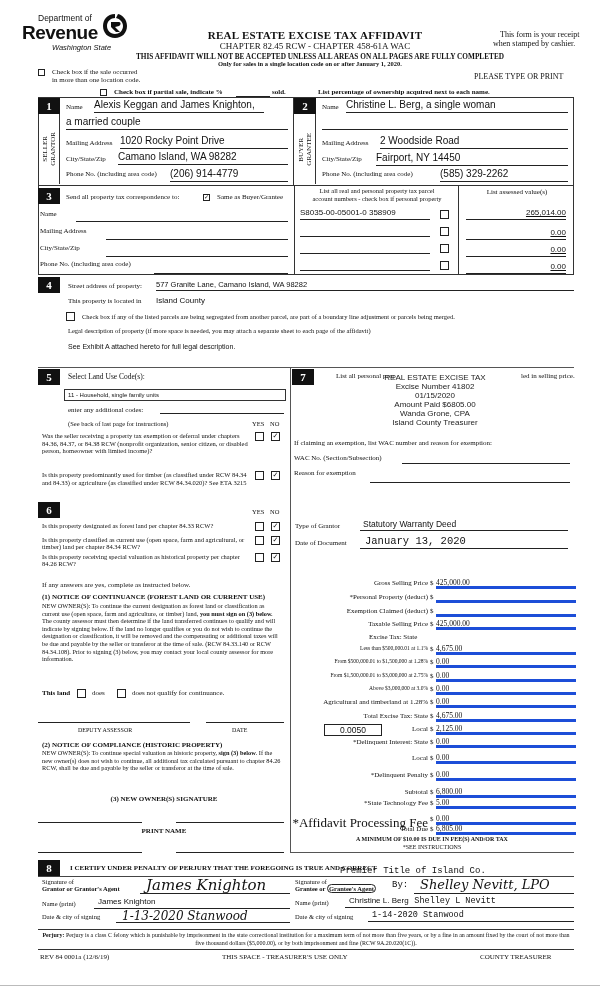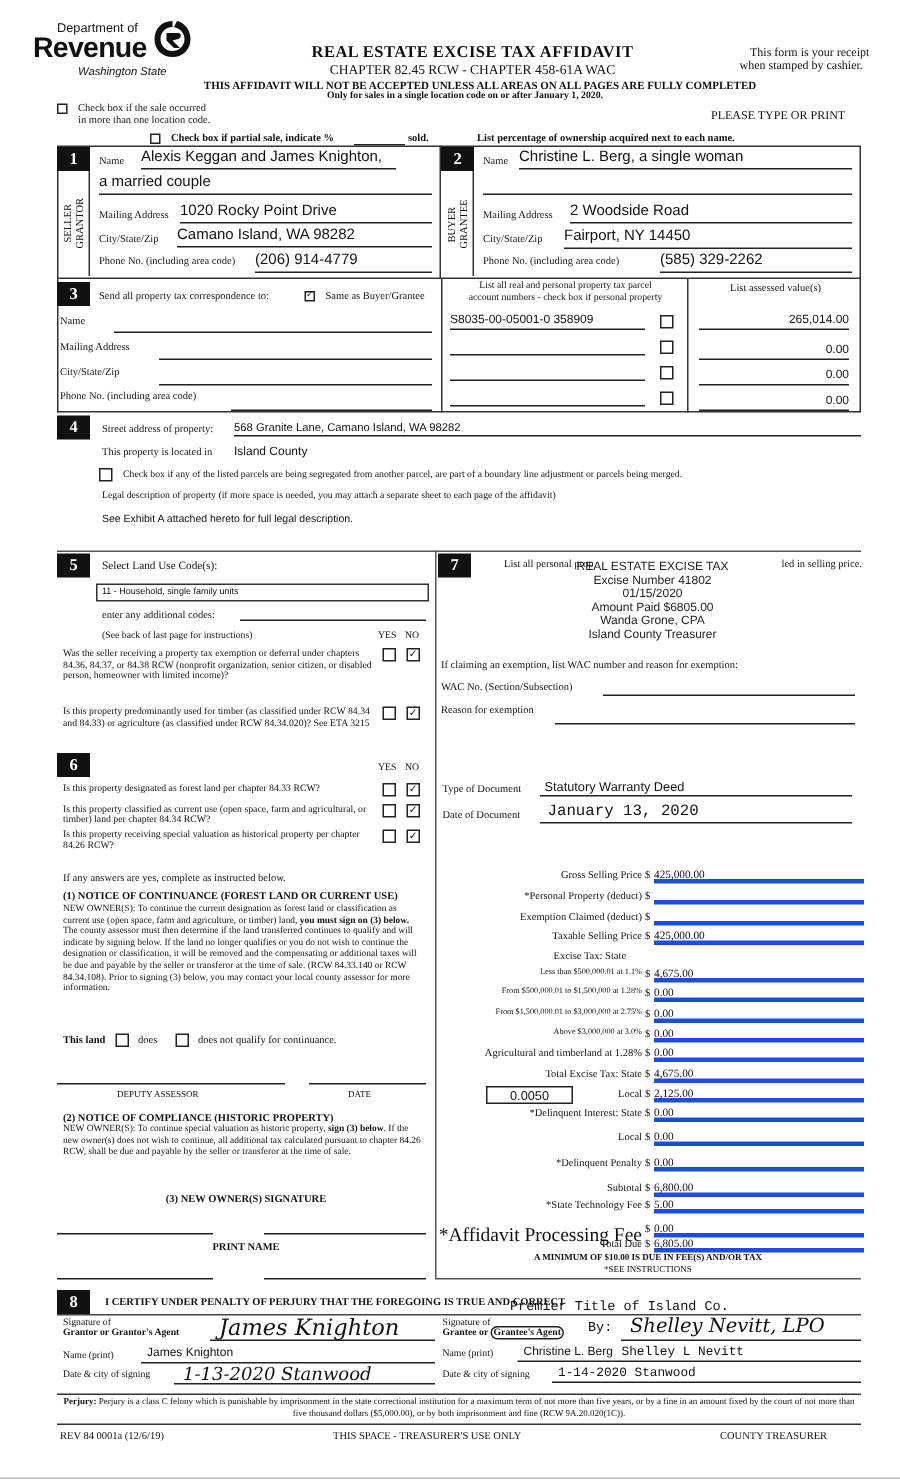--- a/index.html
+++ b/index.html
@@ -9,21 +9,21 @@
   .sans { font-family: "Liberation Sans", sans-serif; }
   .mono { font-family: "Liberation Mono", monospace; }
   .numbox { background: #111; color: #fff; font-weight: bold; font-size: 11px; text-align: center; line-height: 16px; width: 22px; height: 16px; }
   .uline { border-bottom: 1px solid #222; }
   .chk { display: inline-block; width: 9px; height: 9px; border: 1px solid #222; background: #fff; text-align: center; line-height: 7px; font-size: 7px; vertical-align: middle; }
   .chk.sm { width: 7px; height: 7px; line-height: 5px; font-size: 6px; }
   .fill { font-family: "Liberation Sans", sans-serif; font-size: 10px; color: #111; }
   .lbl { font-size: 7px; }
   .vert { writing-mode: vertical-rl; transform: rotate(180deg); font-size: 7px; text-align: center; line-height: 8px; }
   .hand { font-family: "DejaVu Serif", serif; font-style: italic; font-size: 14px; }
-  .right { text-align: right; }
+  .right { text-align: right; text-decoration: underline; }
   .center { text-align: center; }
   .taxrow { position: absolute; left: 296px; width: 290px; height: 14px; }
   .taxrow .tl { position: absolute; right: 158px; top: 0; font-size: 7px; text-align: right; white-space: nowrap; }
   .taxrow .td { position: absolute; left: 134px; top: 0; font-size: 7px; }
   .taxrow .tv { position: absolute; left: 140px; right: 10px; top: -1px; border-bottom: 3px solid #1d4ed8; font-family: Liberation Serif, serif; font-size: 7.5px; text-align: left; padding-right: 8px; height: 11px; }
 </style>
 </head>
 <body>
 
 <div class="abs" style="left:22px;top:12px;width:110px;height:42px;">
@@ -119,21 +119,21 @@
     <div class="abs uline sans" style="left:300px;top:242px;width:130px;height:12px;font-size:8px;"></div>
        <span class="abs chk" style="left:440px;top:244px;"></span>
        <div class="abs uline sans right" style="left:466px;top:245px;width:100px;height:12px;font-size:8px;">0.00</div>
     <div class="abs uline sans" style="left:300px;top:259px;width:130px;height:12px;font-size:8px;"></div>
        <span class="abs chk" style="left:440px;top:261px;"></span>
        <div class="abs uline sans right" style="left:466px;top:262px;width:100px;height:12px;font-size:8px;">0.00</div>
   </div>
 
 <div class="abs numbox" style="left:38px;top:277px;">4</div>
 <div class="abs lbl" style="left:68px;top:282px;">Street address of property:</div>
-<div class="abs uline sans" style="left:156px;top:280px;width:418px;height:11px;font-size:7.5px;">568 Granite Lane, Camano Island, WA  98282</div>
+<div class="abs uline sans" style="left:156px;top:280px;width:418px;height:11px;font-size:7.5px;">577 Granite Lane, Camano Island, WA  98282</div>
 <div class="abs lbl" style="left:68px;top:297px;">This property is located in</div>
 <div class="abs sans" style="left:156px;top:296px;font-size:8px;">Island County</div>
 <span class="abs chk" style="left:66px;top:312px;"></span>
 <div class="abs" style="left:82px;top:313px;font-size:6.5px;">Check box if any of the listed parcels are being segregated from another parcel, are part of a boundary line adjustment or parcels being merged.</div>
 <div class="abs" style="left:68px;top:327px;font-size:6.5px;">Legal description of property (if more space is needed, you may attach a separate sheet to each page of the affidavit)</div>
 <div class="abs sans" style="left:68px;top:343px;font-size:7px;">See Exhibit A attached hereto for full legal description.</div>
 
 <div class="abs" style="left:290px;top:367px;width:1px;height:485px;background:#555;"></div>
 <div class="abs" style="left:290px;top:367px;width:284px;height:1px;background:#555;"></div>
 <div class="abs" style="left:290px;top:852px;width:284px;height:1px;background:#555;"></div>
@@ -211,21 +211,21 @@
       <div>Wanda Grone, CPA</div>
       <div>Island County Treasurer</div>
     </div>
 </div>
 <div class="abs" style="left:294px;top:439px;font-size:7px;">If claiming an exemption, list WAC number and reason for exemption:</div>
 <div class="abs" style="left:294px;top:454px;font-size:7px;">WAC No. (Section/Subsection)</div>
 <div class="abs uline" style="left:402px;top:455px;width:168px;height:9px;"></div>
 <div class="abs" style="left:294px;top:469px;font-size:7px;">Reason for exemption</div>
 <div class="abs uline" style="left:370px;top:474px;width:200px;height:9px;"></div>
 
-<div class="abs" style="left:295px;top:522px;font-size:7px;">Type of Document</div>
+<div class="abs" style="left:295px;top:522px;font-size:7px;">Type of Grantor</div>
 <div class="abs uline sans" style="left:360px;top:519px;width:208px;height:12px;font-size:8.5px;padding-left:3px;">Statutory Warranty Deed</div>
 <div class="abs" style="left:295px;top:539px;font-size:7px;">Date of Document</div>
 <div class="abs uline mono" style="left:360px;top:535px;width:208px;height:14px;font-size:10.5px;padding-left:5px;">January 13, 2020</div>
 
 <div id="tax-rows">
     <div class="taxrow" style="top:579px;">
          <span class="tl" style="font-size:7px;">Gross Selling Price</span>
          <span class="td">$</span>
          <span class="tv">425,000.00</span>
        </div>

